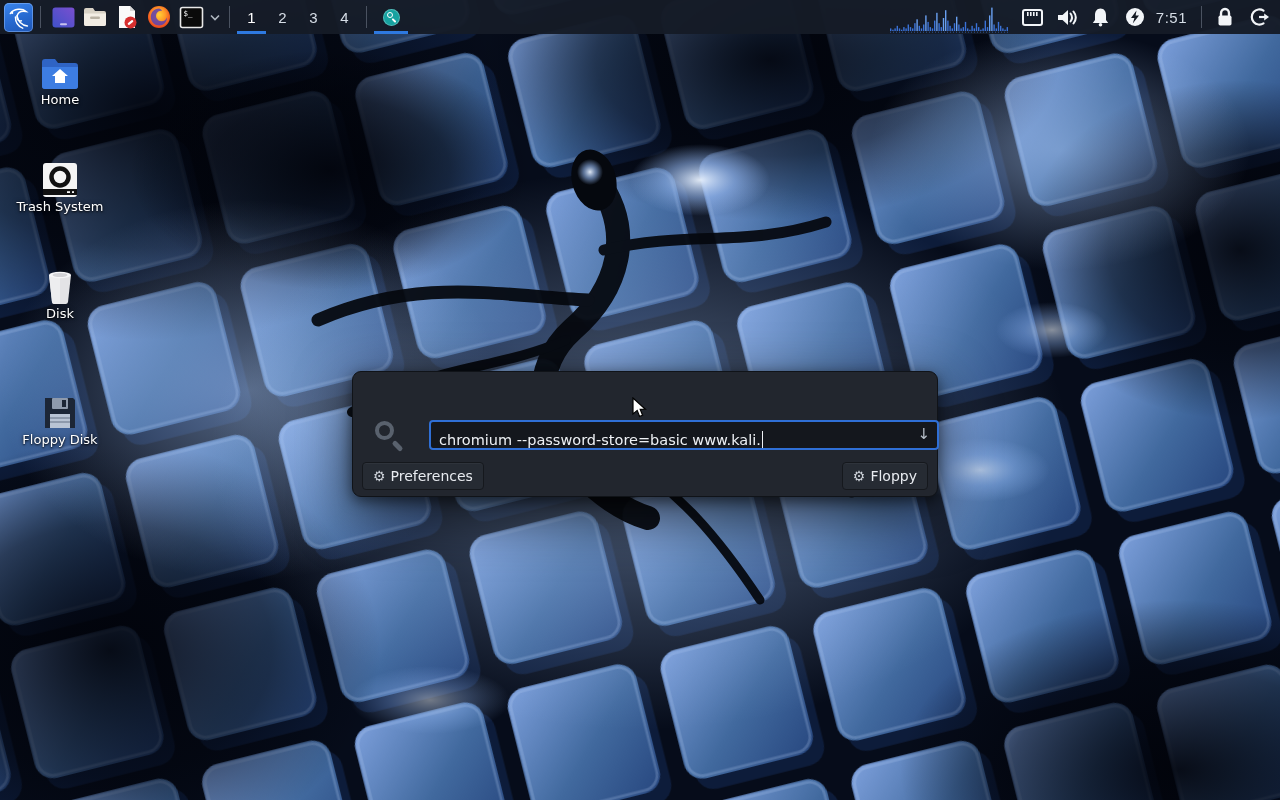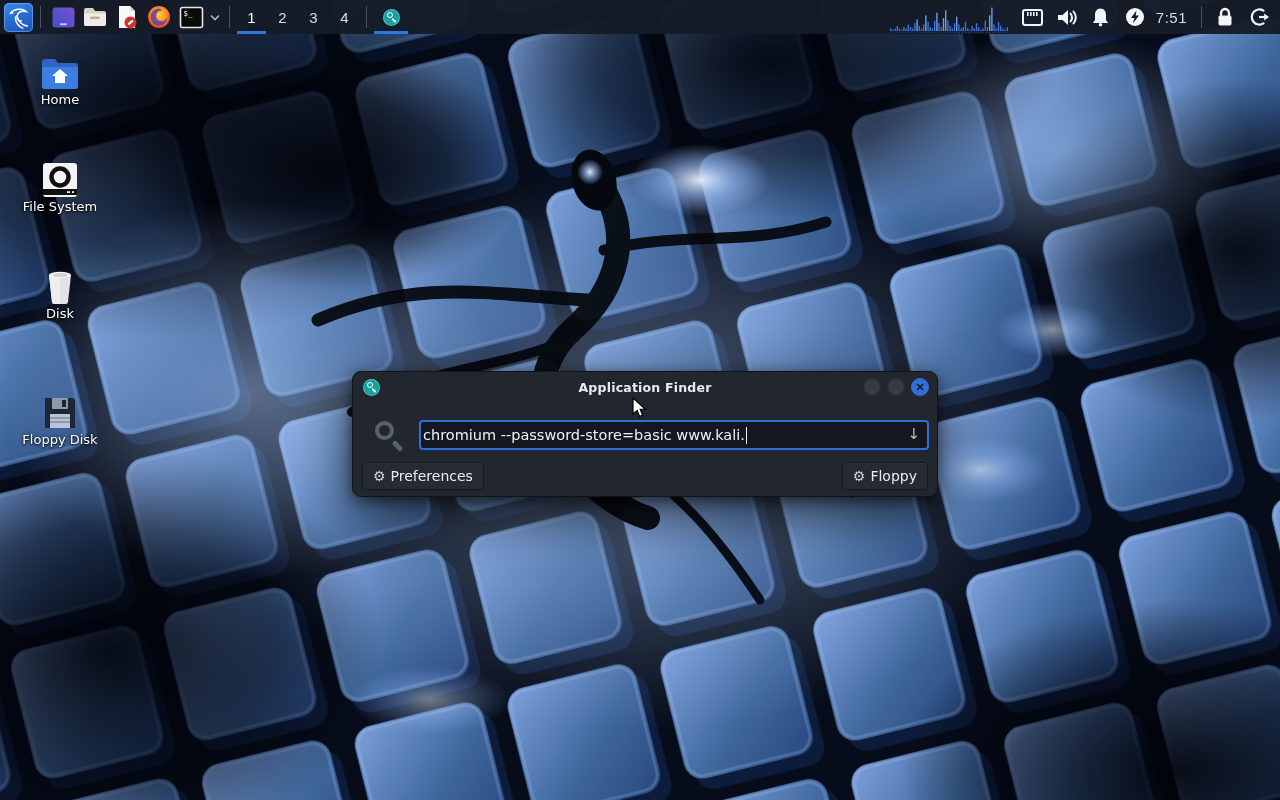--- a/index.html
+++ b/index.html
@@ -60,23 +60,23 @@
   .winbtns { position:absolute; right:8px; top:6px; display:flex; gap:6px; }
   .wbtn { width:18px; height:18px; border-radius:50%; background:#363c45;
           border:1px solid #262b32; cursor:pointer; }
   .wbtn.close { background:#2e6fd8; border-color:#2e6fd8; color:#161c28;
                 font-size:11px; font-weight:bold; line-height:16px; text-align:center; }
   .big-mag { position:absolute; left:20px; top:47px; width:34px; height:34px; }
   .big-mag .lens { position:absolute; left:2px; top:2px; width:19px; height:19px;
                    border:4.5px solid #59616d; border-radius:50%; }
   .big-mag .stem { position:absolute; left:22px; top:21px; width:5px; height:12px;
                    background:#59616d; border-radius:2.5px; transform:rotate(-45deg); }
-  .entry { position:absolute; left:66px; top:48px; width:510px; height:30px;
+  .entry { position:absolute; left:76px; top:48px; width:510px; height:30px;
            background:#14171d; border:2px solid #2f6fd6; border-radius:4px;
-           display:flex; align-items:center; padding:0 26px 0 2px; cursor:text; }
+           display:flex; align-items:flex-end; padding:0 26px 0 8px; cursor:text; }
   .entry .txt { font-size:14.5px; color:#eef1f5; white-space:pre; }
   .entry .caret { width:1px; height:17px; background:#eef1f5; margin-left:1px; }
   .entry .drop { position:absolute; right:7px; top:3px; font-size:15px; color:#b6bec8;
                  cursor:pointer; }
   .btnrow { position:absolute; left:0; right:0; top:90px; height:28px; }
   .gtk-btn { position:absolute; height:28px; background:#262b33;
              border:1px solid #15181d; border-radius:4px; color:#e8ebf0;
              font-size:14px; display:flex; align-items:center; gap:5px;
              padding:0 10px; cursor:pointer; font-family:inherit;
              box-shadow:inset 0 1px 0 rgba(255,255,255,.04); }
@@ -162,21 +162,21 @@
   <div class="desk-item" style="top:109px">
     <div class="ic">
       <svg width="38" height="38" viewBox="0 0 38 38">
         <rect x="2" y="2" width="34" height="34" rx="3" fill="#f4f4f4"></rect>
         <circle cx="19" cy="16" r="8.5" fill="none" stroke="#111" stroke-width="4.5"></circle>
         <rect x="2" y="28" width="34" height="6" fill="#111"></rect>
         <rect x="26" y="30.2" width="3" height="1.8" fill="#f4f4f4"></rect>
         <rect x="31" y="30.2" width="2" height="1.8" fill="#f4f4f4"></rect>
       </svg>
     </div>
-    <div class="lbl">File System</div>
+    <div class="lbl">Trash System</div>
   </div>
 
   <div class="desk-item" style="top:216px">
     <div class="ic">
       <svg width="38" height="38" viewBox="0 0 38 38">
         <path d="M8 7 h22 l-3 27 q-0.3 2-2.3 2 H13.3 q-2 0-2.3-2 z" fill="#e3e3e6"></path>
         <path d="M8 7 h11 v29 h-5.7 q-2 0-2.3-2 z" fill="#ededef"></path>
         <ellipse cx="19" cy="7" rx="11" ry="3.2" fill="#f6f6f8"></ellipse>
         <ellipse cx="19" cy="7" rx="7.5" ry="2" fill="#d2d2d6"></ellipse>
       </svg>
@@ -407,32 +407,20 @@
   <button class="tray-btn" style="margin-right:4px">
     <svg width="21" height="20" viewBox="0 0 21 20">
       <path d="M14.5 3.6 A7.6 7.6 0 1 0 14.5 16.4" fill="none" stroke="#f2f5f8" stroke-width="2.2" stroke-linecap="round"></path>
       <line x1="10" y1="10" x2="16.5" y2="10" stroke="#f2f5f8" stroke-width="2.2"></line>
       <path d="M15.2 6.5 L20 10 l-4.8 3.5 z" fill="#f2f5f8"></path>
     </svg>
   </button>
 </div>
 
 <div class="dialog">
-  <div class="titlebar">
-    <span class="t-icon teal-circ">
-      <span class="lens"></span>
-        <span class="stem"></span>
-    </span>
-    <div class="t-text">Application Finder</div>
-    <div class="winbtns">
-      <button class="wbtn"></button>
-      <button class="wbtn"></button>
-      <button class="wbtn close">✕</button>
-    </div>
-  </div>
 
   <div class="big-mag">
     <span class="lens"></span>
       <span class="stem"></span>
   </div>
 
   <div class="entry">
     <span class="txt">chromium --password-store=basic www.kali.</span>
     <span class="caret"></span>
     <span class="drop">↓</span>

